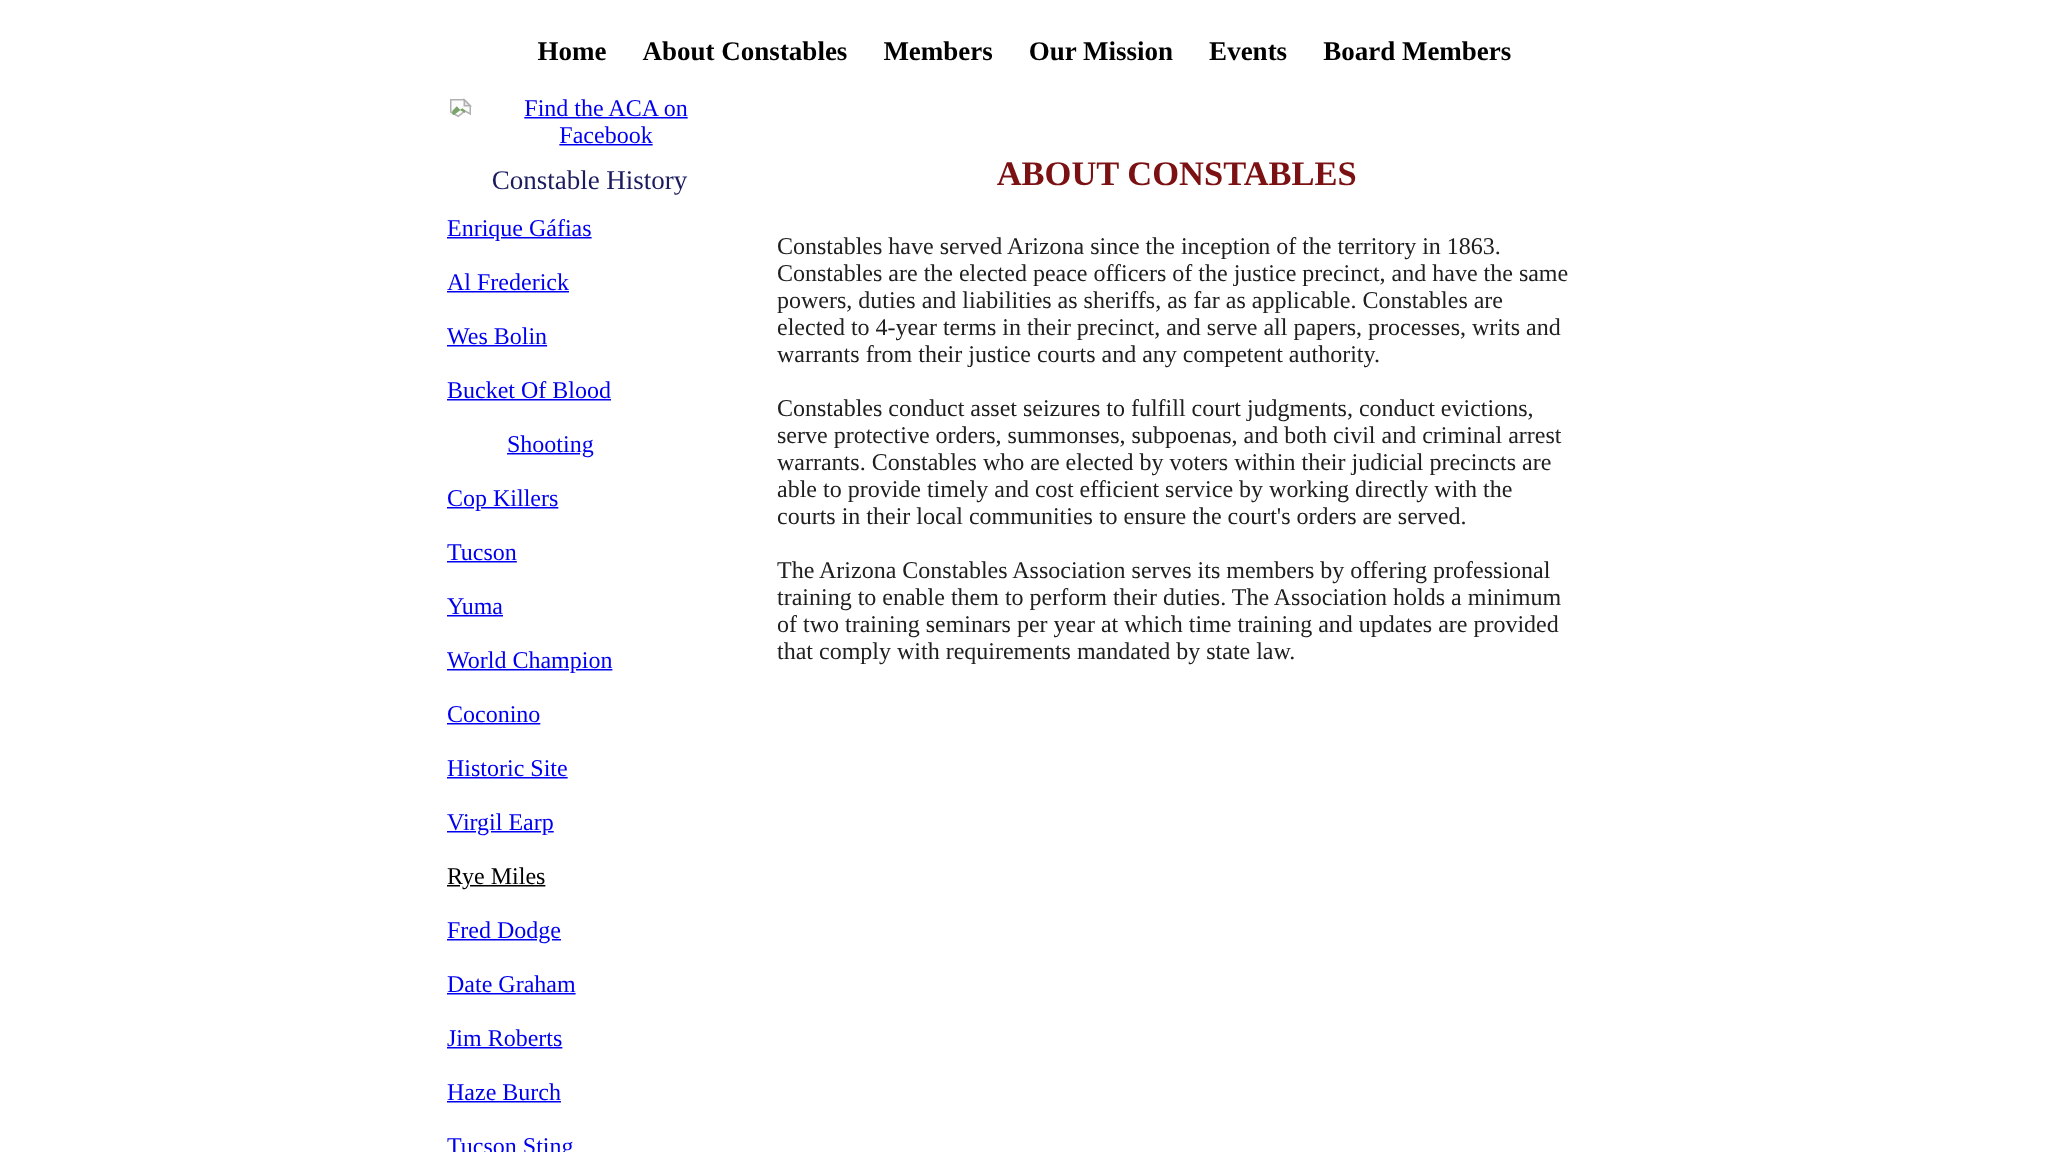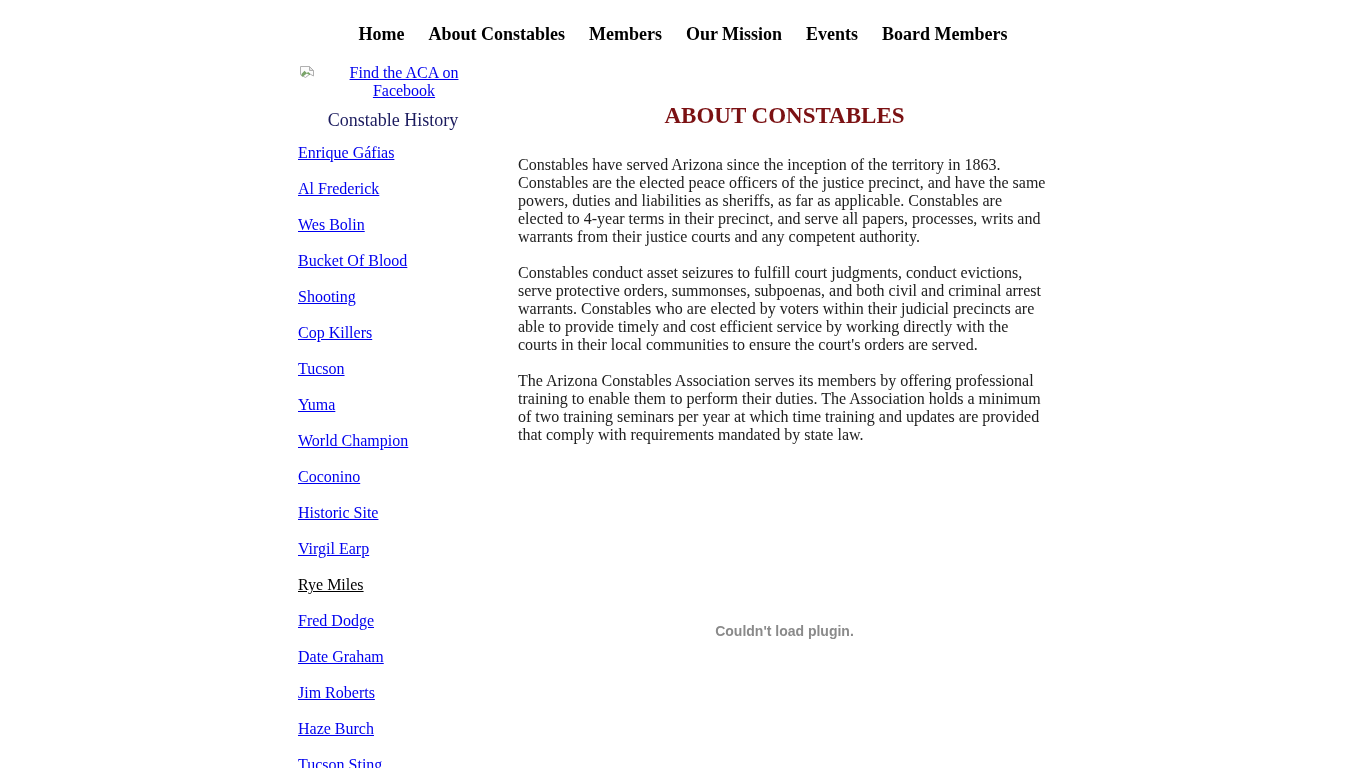--- a/index.html
+++ b/index.html
@@ -139,21 +139,21 @@
         <span class="fb-text" style="color: rgb(0, 0, 238);">Find the ACA on Facebook</span>
       </a>
 
       <div class="side-heading" style="color: rgb(27, 27, 94);">Constable History</div>
 
       <div class="side-links">
           <div class="side-link-row"><a class="side-link" style="color: rgb(0, 0, 238);">Enrique Gáfias</a></div>
           <div class="side-link-row"><a class="side-link" style="color: rgb(0, 0, 238);">Al Frederick</a></div>
           <div class="side-link-row"><a class="side-link" style="color: rgb(0, 0, 238);">Wes Bolin</a></div>
           <div class="side-link-row"><a class="side-link" style="color: rgb(0, 0, 238);">Bucket Of Blood</a></div>
-          <div class="side-link-row"><a class="side-link" style="color: rgb(0, 0, 238);">Shooting</a></div>
+          <div class="side-link-row"><a class="side-link" style="color: rgb(0, 0, 238); margin-left: 40px;">Shooting</a></div>
           <div class="side-link-row"><a class="side-link" style="color: rgb(0, 0, 238);">Cop Killers</a></div>
           <div class="side-link-row"><a class="side-link" style="color: rgb(0, 0, 238); margin-top: 17px;">Tucson</a></div>
           <div class="side-link-row"><a class="side-link" style="color: rgb(0, 0, 238);">Yuma</a></div>
           <div class="side-link-row"><a class="side-link" style="color: rgb(0, 0, 238);">World Champion</a></div>
           <div class="side-link-row"><a class="side-link" style="color: rgb(0, 0, 238);">Coconino</a></div>
           <div class="side-link-row"><a class="side-link" style="color: rgb(0, 0, 238);">Historic Site</a></div>
           <div class="side-link-row"><a class="side-link" style="color: rgb(0, 0, 238);">Virgil Earp</a></div>
           <div class="side-link-row"><a class="side-link" style="color: #000000;">Rye Miles</a></div>
           <div class="side-link-row"><a class="side-link" style="color: rgb(0, 0, 238);">Fred Dodge</a></div>
           <div class="side-link-row"><a class="side-link" style="color: rgb(0, 0, 238);">Date Graham</a></div>
@@ -167,21 +167,18 @@
     <div class="right-col">
 
       <div class="main-title" style="color: rgb(123, 17, 19);">ABOUT CONSTABLES</div>
 
       <div>
           <p class="para first">Constables have served Arizona since the inception of the territory in 1863. Constables are the elected peace officers of the justice precinct, and have the same powers, duties and liabilities as sheriffs, as far as applicable. Constables are elected to 4-year terms in their precinct, and serve all papers, processes, writs and warrants from their justice courts and any competent authority.</p>
           <p class="para">Constables conduct asset seizures to fulfill court judgments, conduct evictions, serve protective orders, summonses, subpoenas, and both civil and criminal arrest warrants. Constables who are elected by voters within their judicial precincts are able to provide timely and cost efficient service by working directly with the courts in their local communities to ensure the court's orders are served.</p>
           <p class="para">The Arizona Constables Association serves its members by offering professional training to enable them to perform their duties. The Association holds a minimum of two training seminars per year at which time training and updates are provided that comply with requirements mandated by state law.</p>
         </div>
 
-      <div class="plugin-box">
-        <span class="plugin-msg" style="color: rgb(138, 138, 138);">Couldn't load plugin.</span>
-      </div>
 
     </div>
 
   </div>
 
 </div>
 
 </body></html>

